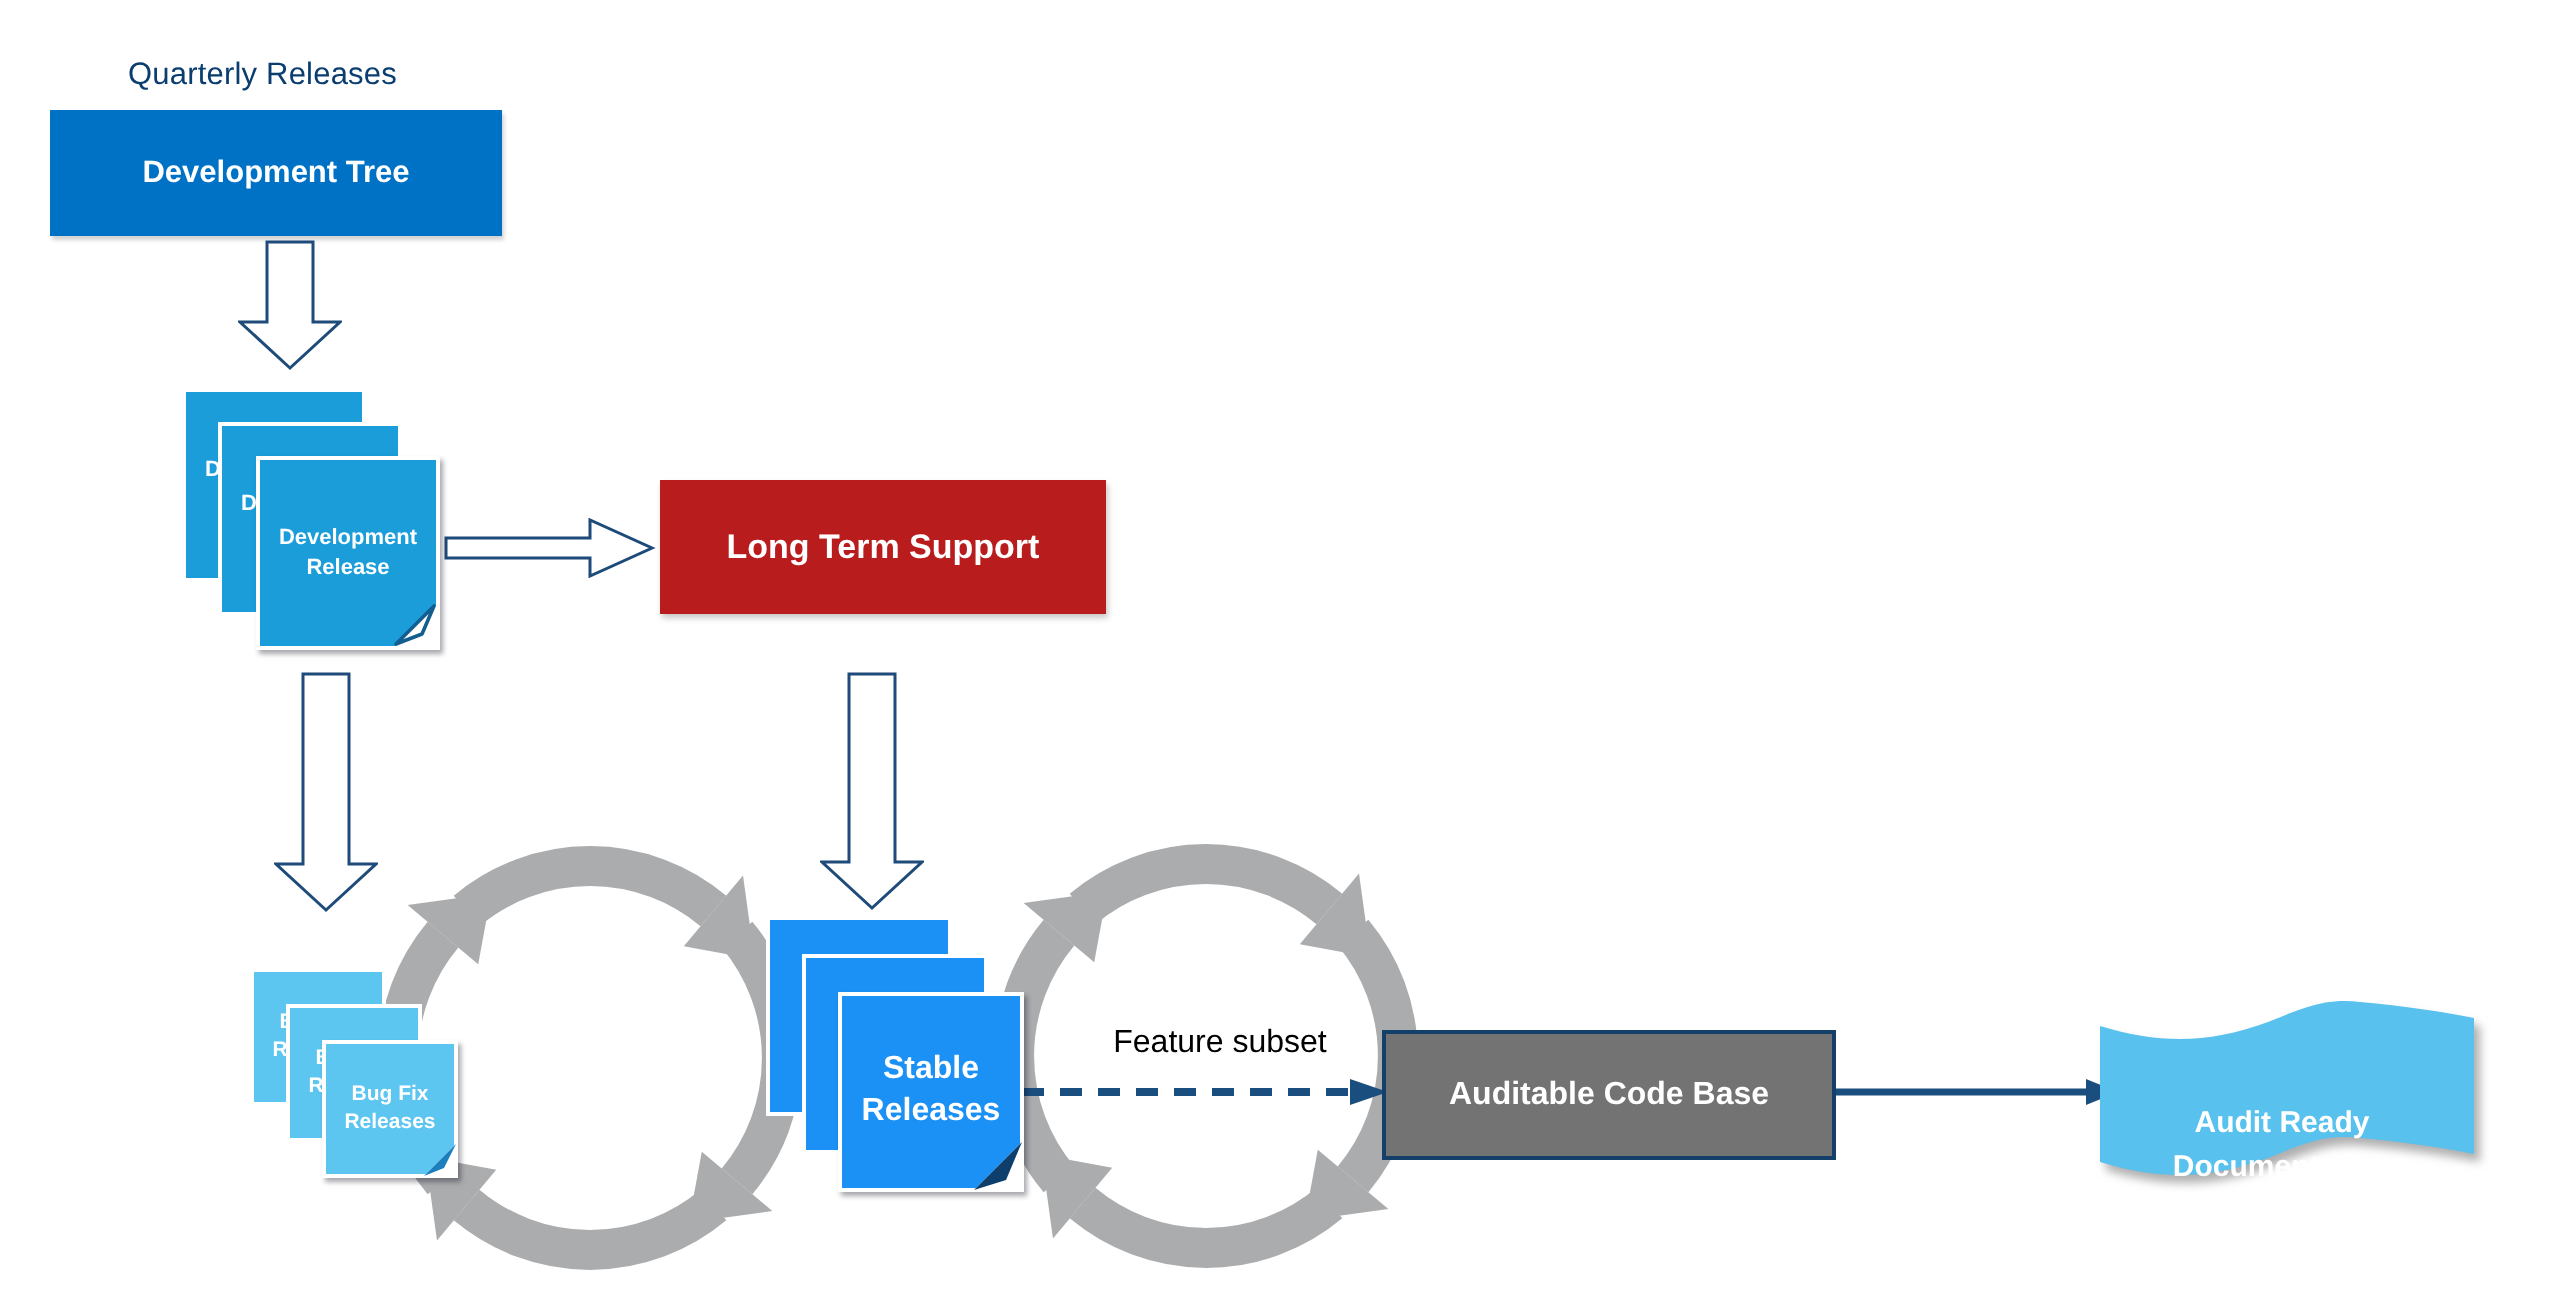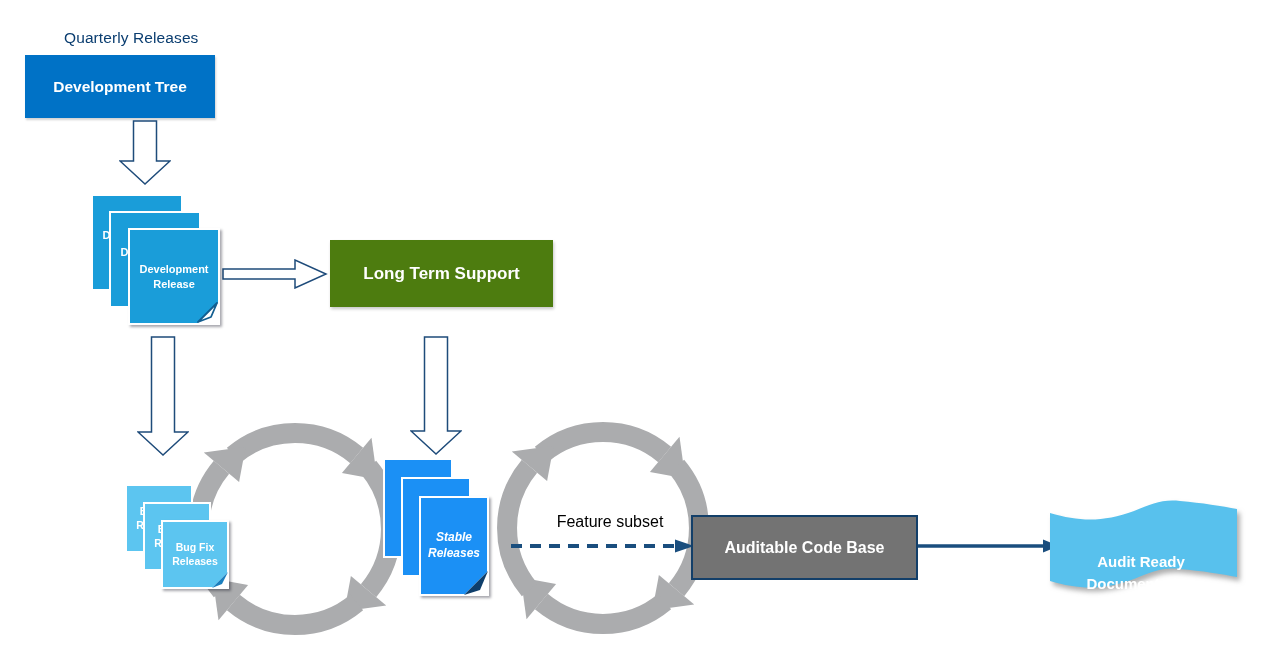--- a/index.html
+++ b/index.html
@@ -11,31 +11,31 @@
     padding-left:42px;
   }
   .caption {
     position:absolute; color:#0A3D70; font-size:15.5px; font-weight:500;
     letter-spacing:0.1px; white-space:nowrap;
   }
   .box {
     position:absolute; display:flex; align-items:center; justify-content:center;
     color:#ffffff; font-weight:700; text-align:center;
   }
-  .box-devtree { left:25px; top:55px; width:190px; height:63px; background:#0072C6; font-size:15.5px; box-shadow:1px 2px 2px rgba(0,0,0,0.18); }
-  .box-lts    { left:330px; top:240px; width:223px; height:67px; background:#4d7c0f; font-size:17px; box-shadow:1px 2px 3px rgba(0,0,0,0.22); }
+  .box-devtree { left:25px; top:55px; width:226px; height:63px; background:#0072C6; font-size:15.5px; box-shadow:1px 2px 2px rgba(0,0,0,0.18); }
+  .box-lts    { left:330px; top:240px; width:223px; height:67px; background:#b91c1c; font-size:17px; box-shadow:1px 2px 3px rgba(0,0,0,0.22); }
   .box-acb    { left:691px; top:515px; width:227px; height:65px; background:#737373; border:2px solid #133F69; font-size:16px; z-index:5;justify-content:center; }
   .card {
     position:absolute; display:flex; align-items:center; justify-content:center;
     color:#ffffff; font-weight:700; text-align:center; line-height:1.3;
     border:2px solid #ffffff; z-index:4;
   }
   .card-dev    { width:92px; height:97px; background:#1A9DD9; font-size:11px; }
   .card-bugfix { width:68px; height:69px; background:#5CC5F0; font-size:10.5px; }
-  .card-stable { width:70px; height:100px; background:#1B90F5; font-size:12px;font-style:italic; }
+  .card-stable { width:93px; height:100px; background:#1B90F5; font-size:16px; }
   .card .fold { position:absolute; right:-2px; bottom:-2px; display:block; }
   .front-shadow { box-shadow:1.5px 2px 2.5px rgba(0,0,20,0.35); }
   .cycle { position:absolute; z-index:1; }
   .arrow-svg { position:absolute; z-index:3; }
   .flag-text {
     position:absolute; left:1066px; top:523px; width:150px; z-index:7;
     color:#ffffff; font-size:15px; font-weight:700; text-align:center; line-height:1.45;margin-top:28px;
   }
   .flag-svg { position:absolute; left:1046px; top:496px; z-index:6;
     filter:drop-shadow(3px 4px 2.5px rgba(110,110,110,0.55)); }

